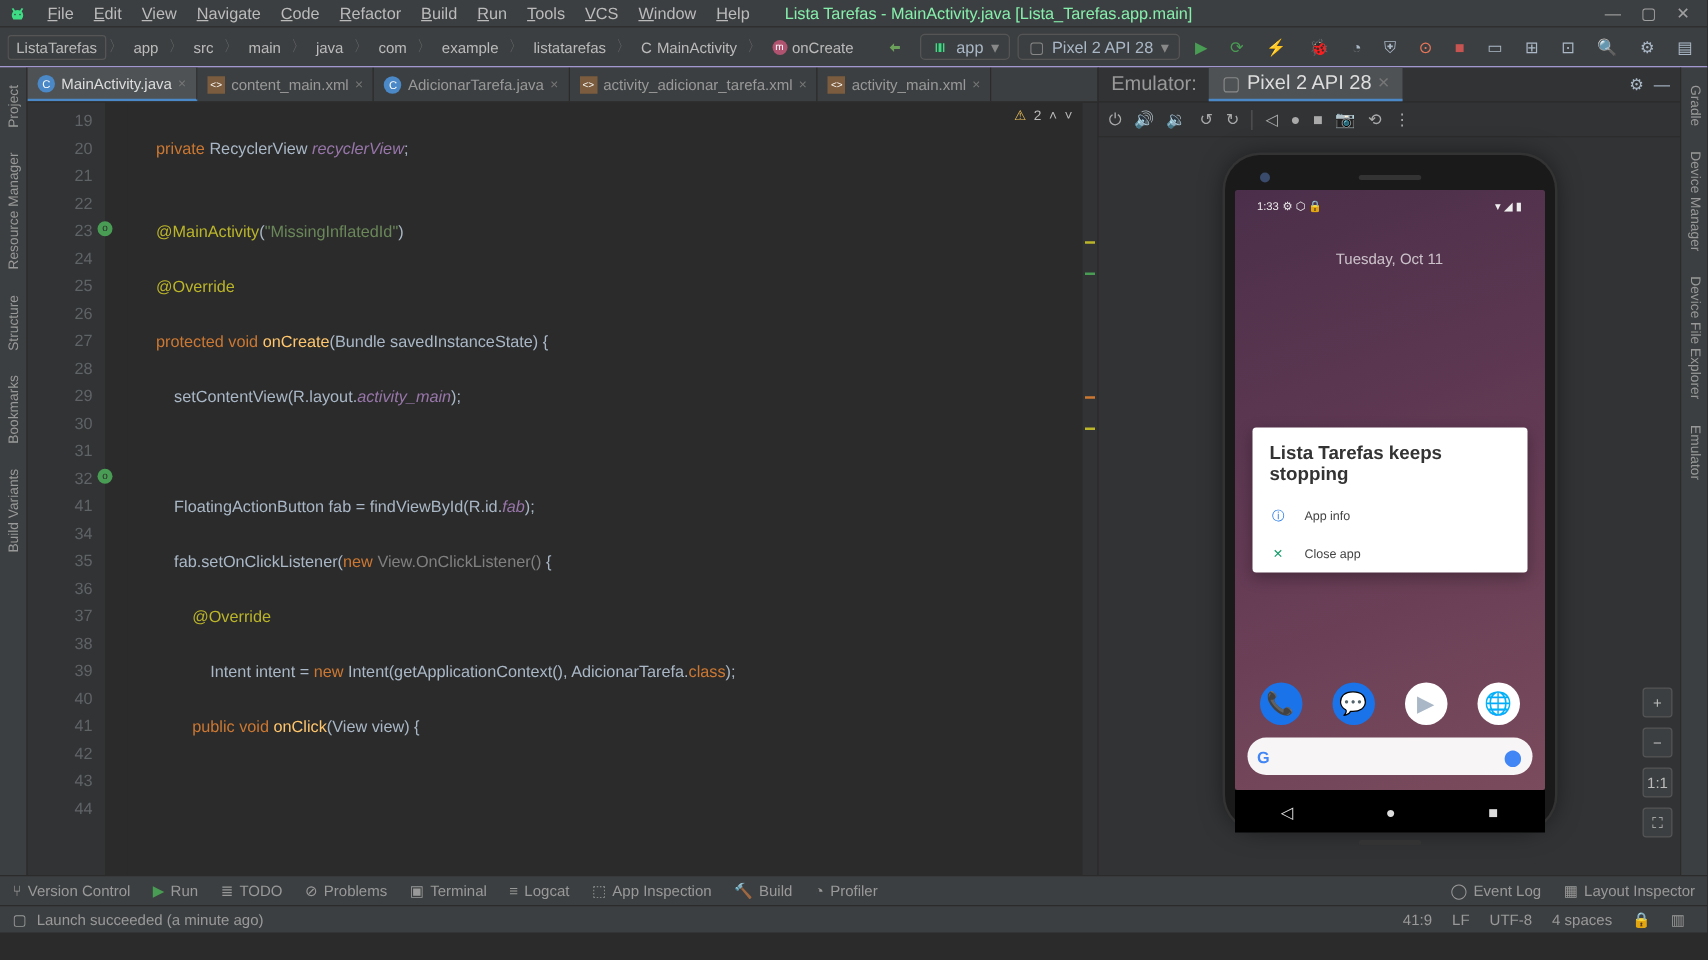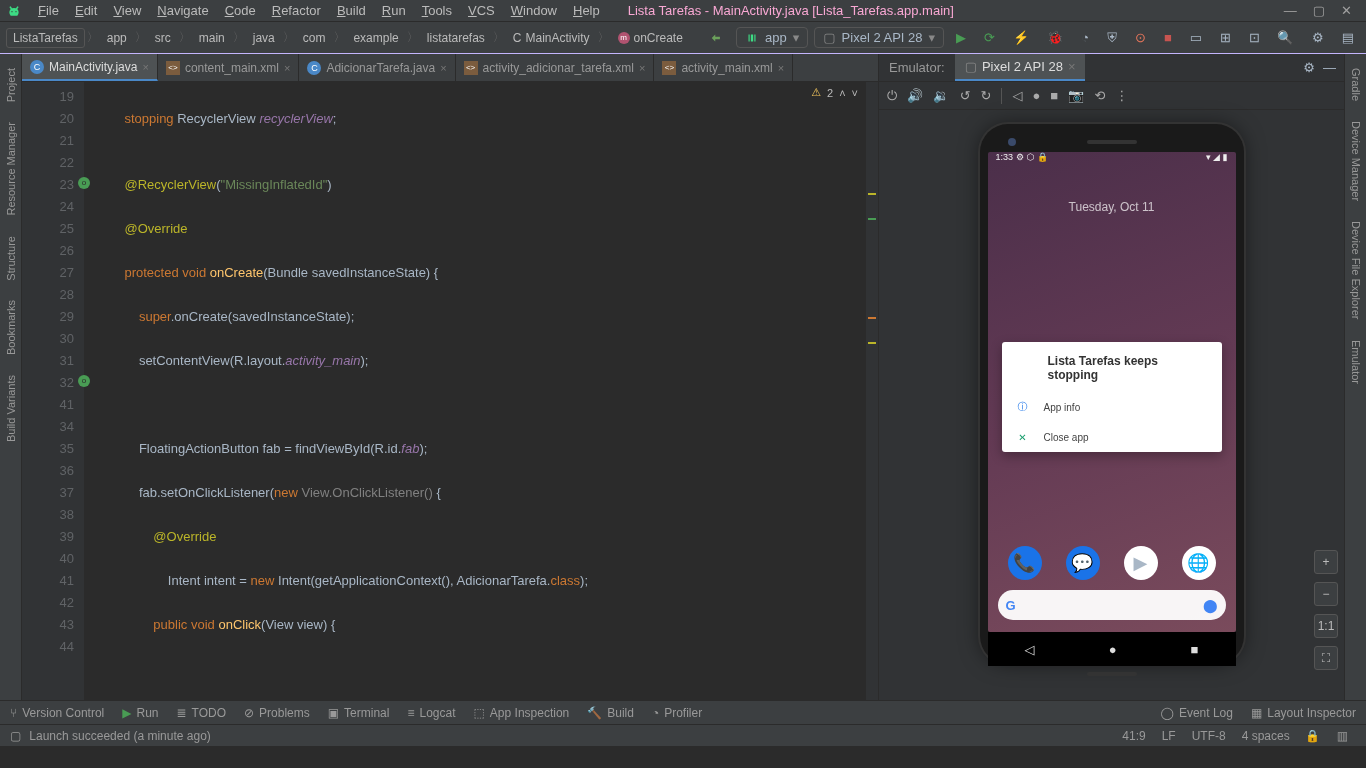--- a/index.html
+++ b/index.html
@@ -1,21 +1,21 @@
 <!DOCTYPE html>
 <html><head>
 <meta charset="utf-8">
 <style>
 * { margin: 0; padding: 0; box-sizing: border-box; font-family: "Segoe UI", Arial, sans-serif; }
 body { background: #2b2b2b; color: #a9b7c6; width: 1366px; height: 768px; overflow: hidden; font-size: 13px; }
 .menubar { height: 22px; background: #3c3f41; display: flex; align-items: center; padding: 0 6px; border-bottom: 1px solid #2b2b2b; }
 .menubar .logo { width: 16px; height: 16px; margin-right: 8px; }
 .menubar .menu-item { padding: 0 8px; color: #bbb; cursor: pointer; text-decoration: underline; text-decoration-color: transparent; }
 .menubar .menu-item:first-letter { text-decoration: underline; }
-.menubar .title { margin-left: 20px; color: #f9a8d4; flex: 1; }
+.menubar .title { margin-left: 20px; color: #86efac; flex: 1; }
 .menubar .win-controls { display: flex; gap: 16px; padding-right: 8px; }
 .menubar .win-controls span { color: #a0a0a0; cursor: pointer; }
 
 .toolbar { height: 32px; background: #3c3f41; display: flex; align-items: center; border-bottom: 1px solid #c4b5fd; padding: 0 6px; }
 .breadcrumbs { display: flex; align-items: center; gap: 2px; font-size: 12px; flex: 1; overflow: hidden; }
 .breadcrumbs .crumb { color: #bbb; padding: 2px 6px; cursor: pointer; display: flex; align-items: center; gap: 4px; }
 .breadcrumbs .crumb.pill { border: 1px solid #555; border-radius: 3px; }
 .breadcrumbs .sep { color: #666; }
 .toolbar-right { display: flex; align-items: center; gap: 6px; }
 .toolbar-right .btn { padding: 2px 6px; cursor: pointer; display: flex; align-items: center; }
@@ -51,37 +51,37 @@
 .com { color: #808080; }
 .hl { background: #3b514d; }
 .top-indicators { position: absolute; top: 4px; right: 20px; display: flex; gap: 6px; font-size: 11px; color: #bbb; align-items: center; }
 .warn-icon { color: #f2c55c; }
 .right-stripe { position: absolute; right: 0; top: 0; width: 12px; height: 100%; background: #313335; }
 .right-stripe .mark { position: absolute; left: 2px; width: 8px; height: 2px; }
 
 .emulator-area { width: 466px; background: #313335; display: flex; flex-direction: column; border-left: 1px solid #2b2b2b; }
 .emu-tabs { height: 28px; display: flex; align-items: stretch; justify-content: space-between; border-bottom: 1px solid #2b2b2b; }
 .emu-tabs-left { display: flex; }
-.emu-tabs .tab2 { display: flex; align-items: center; padding: 0 10px; gap: 5px; font-size: 13px; color: #999; cursor: pointer; }
+.emu-tabs .tab2 { display: flex; align-items: center; padding: 0 10px; gap: 5px; font-size: 16px; color: #999; cursor: pointer; }
 .emu-tabs .tab2.active { background: #4e5254; border-bottom: 2px solid #4a88c7; color: #ddd; }
 .emu-tabs-right { display: flex; align-items: center; gap: 8px; padding-right: 8px; }
 .emu-toolbar { height: 28px; display: flex; align-items: center; padding: 0 8px; gap: 10px; border-bottom: 1px solid #2b2b2b; }
 .emu-toolbar .ico { cursor: pointer; color: #aaa; font-size: 13px; }
 .emu-toolbar .divider { width: 1px; height: 16px; background: #555; }
 .emu-body { flex: 1; display: flex; justify-content: center; align-items: flex-start; padding-top: 14px; position: relative; background: #313335; }
 
 .phone { width: 264px; height: 540px; background: #1a1a1a; border-radius: 28px; padding: 10px 8px; box-shadow: 0 0 0 2px #333, 0 0 20px rgba(0,0,0,0.5); position: relative; }
 .phone .speaker { width: 50px; height: 4px; background: #333; border-radius: 3px; margin: 6px auto 2px; }
 .phone .camera { width: 8px; height: 8px; background: #3a4a6a; border-radius: 50%; position: absolute; left: 28px; top: 14px; }
 .screen { width: 100%; height: 480px; background: linear-gradient(160deg, #4b2f4a 0%, #633a54 50%, #7a4b5c 100%); border-radius: 2px; overflow: hidden; position: relative; margin-top: 8px; }
-.statusbar { height: 18px; display: flex; justify-content: space-between; align-items: flex-start; padding: 0 8px; color: #eee; font-size: 9px; }
+.statusbar { height: 18px; display: flex; justify-content: space-between; align-items: flex-end; padding: 0 18px; color: #eee; font-size: 9px; }
 .statusbar .icons { display: flex; gap: 3px; }
 .phone-date { text-align: center; color: rgba(255,255,255,0.7); font-size: 12px; margin-top: 30px; }
 .dialog { position: absolute; top: 190px; left: 14px; right: 14px; background: #fff; border-radius: 3px; box-shadow: 0 4px 12px rgba(0,0,0,0.3); }
-.dialog .title { padding: 12px 14px 10px; font-size: 12px; font-weight: 600; color: #333; margin-left: 32px; }
+.dialog .title { padding: 12px 14px 10px; font-size: 15px; font-weight: 600; color: #333; }
 .dialog .row { display: flex; align-items: center; padding: 8px 14px; gap: 14px; font-size: 10px; color: #444; cursor: pointer; }
 .dialog .row .ic { width: 14px; height: 14px; display: flex; align-items: center; justify-content: center; }
 .dock { position: absolute; bottom: 52px; left: 0; right: 0; display: flex; justify-content: space-around; padding: 0 8px; }
 .dock .app { width: 34px; height: 34px; border-radius: 50%; display: flex; align-items: center; justify-content: center; font-size: 18px; }
 .searchbar { position: absolute; bottom: 12px; left: 10px; right: 10px; height: 30px; background: rgba(255,255,255,0.95); border-radius: 16px; display: flex; align-items: center; justify-content: space-between; padding: 0 8px; }
 .navbar { height: 34px; display: flex; justify-content: space-around; align-items: center; background: #000; }
 .navbar span { color: #ddd; font-size: 13px; }
 .bottom-speaker { width: 50px; height: 4px; background: #333; border-radius: 3px; margin: 6px auto 0; }
 .emu-zoom { position: absolute; right: 6px; top: 440px; display: flex; flex-direction: column; gap: 8px; }
 .emu-zoom .zbtn { width: 24px; height: 24px; background: #3c3f41; border: 1px solid #555; color: #bbb; display: flex; align-items: center; justify-content: center; font-size: 12px; border-radius: 3px; cursor: pointer; }
@@ -246,26 +246,25 @@
           <div class="ln">38</div>
           <div class="ln">39</div>
           <div class="ln">40</div>
           <div class="ln">41</div>
           <div class="ln">42</div>
           <div class="ln">43</div>
           <div class="ln">44</div>
       </div>
       <div class="fold-col"></div>
       <div class="code">
-<div class="line">    <span class="kw">stopping</span> <span class="typ">RecyclerView</span> <span class="ita">recyclerView</span>;</div>
+<div class="line">    <span class="kw">private</span> <span class="typ">RecyclerView</span> <span class="ita">recyclerView</span>;</div>
 <div class="line"></div>
-<div class="line">    <span class="ann">@RecyclerView</span>(<span class="str">"MissingInflatedId"</span>)</div>
+<div class="line">    <span class="ann">@MainActivity</span>(<span class="str">"MissingInflatedId"</span>)</div>
 <div class="line">    <span class="ann">@Override</span></div>
 <div class="line">    <span class="kw">protected</span> <span class="kw">void</span> <span class="fn">onCreate</span>(Bundle savedInstanceState) {</div>
-<div class="line">        <span class="kw">super</span>.onCreate(savedInstanceState);</div>
 <div class="line">        setContentView(R.layout.<span class="ita">activity_main</span>);</div>
 <div class="line"></div>
 <div class="line"></div>
 <div class="line">        FloatingActionButton fab = findViewById(R.id.<span class="ita">fab</span>);</div>
 <div class="line">        fab.setOnClickListener(<span class="kw">new</span> <span class="com">View.OnClickListener()</span> {</div>
 <div class="line">            <span class="ann">@Override</span></div>
 <div class="line">                Intent intent = <span class="kw">new</span> Intent(getApplicationContext(), AdicionarTarefa.<span class="kw">class</span>);</div>
 <div class="line">            <span class="kw">public</span> <span class="kw">void</span> <span class="fn">onClick</span>(View view) {</div>
 
 

